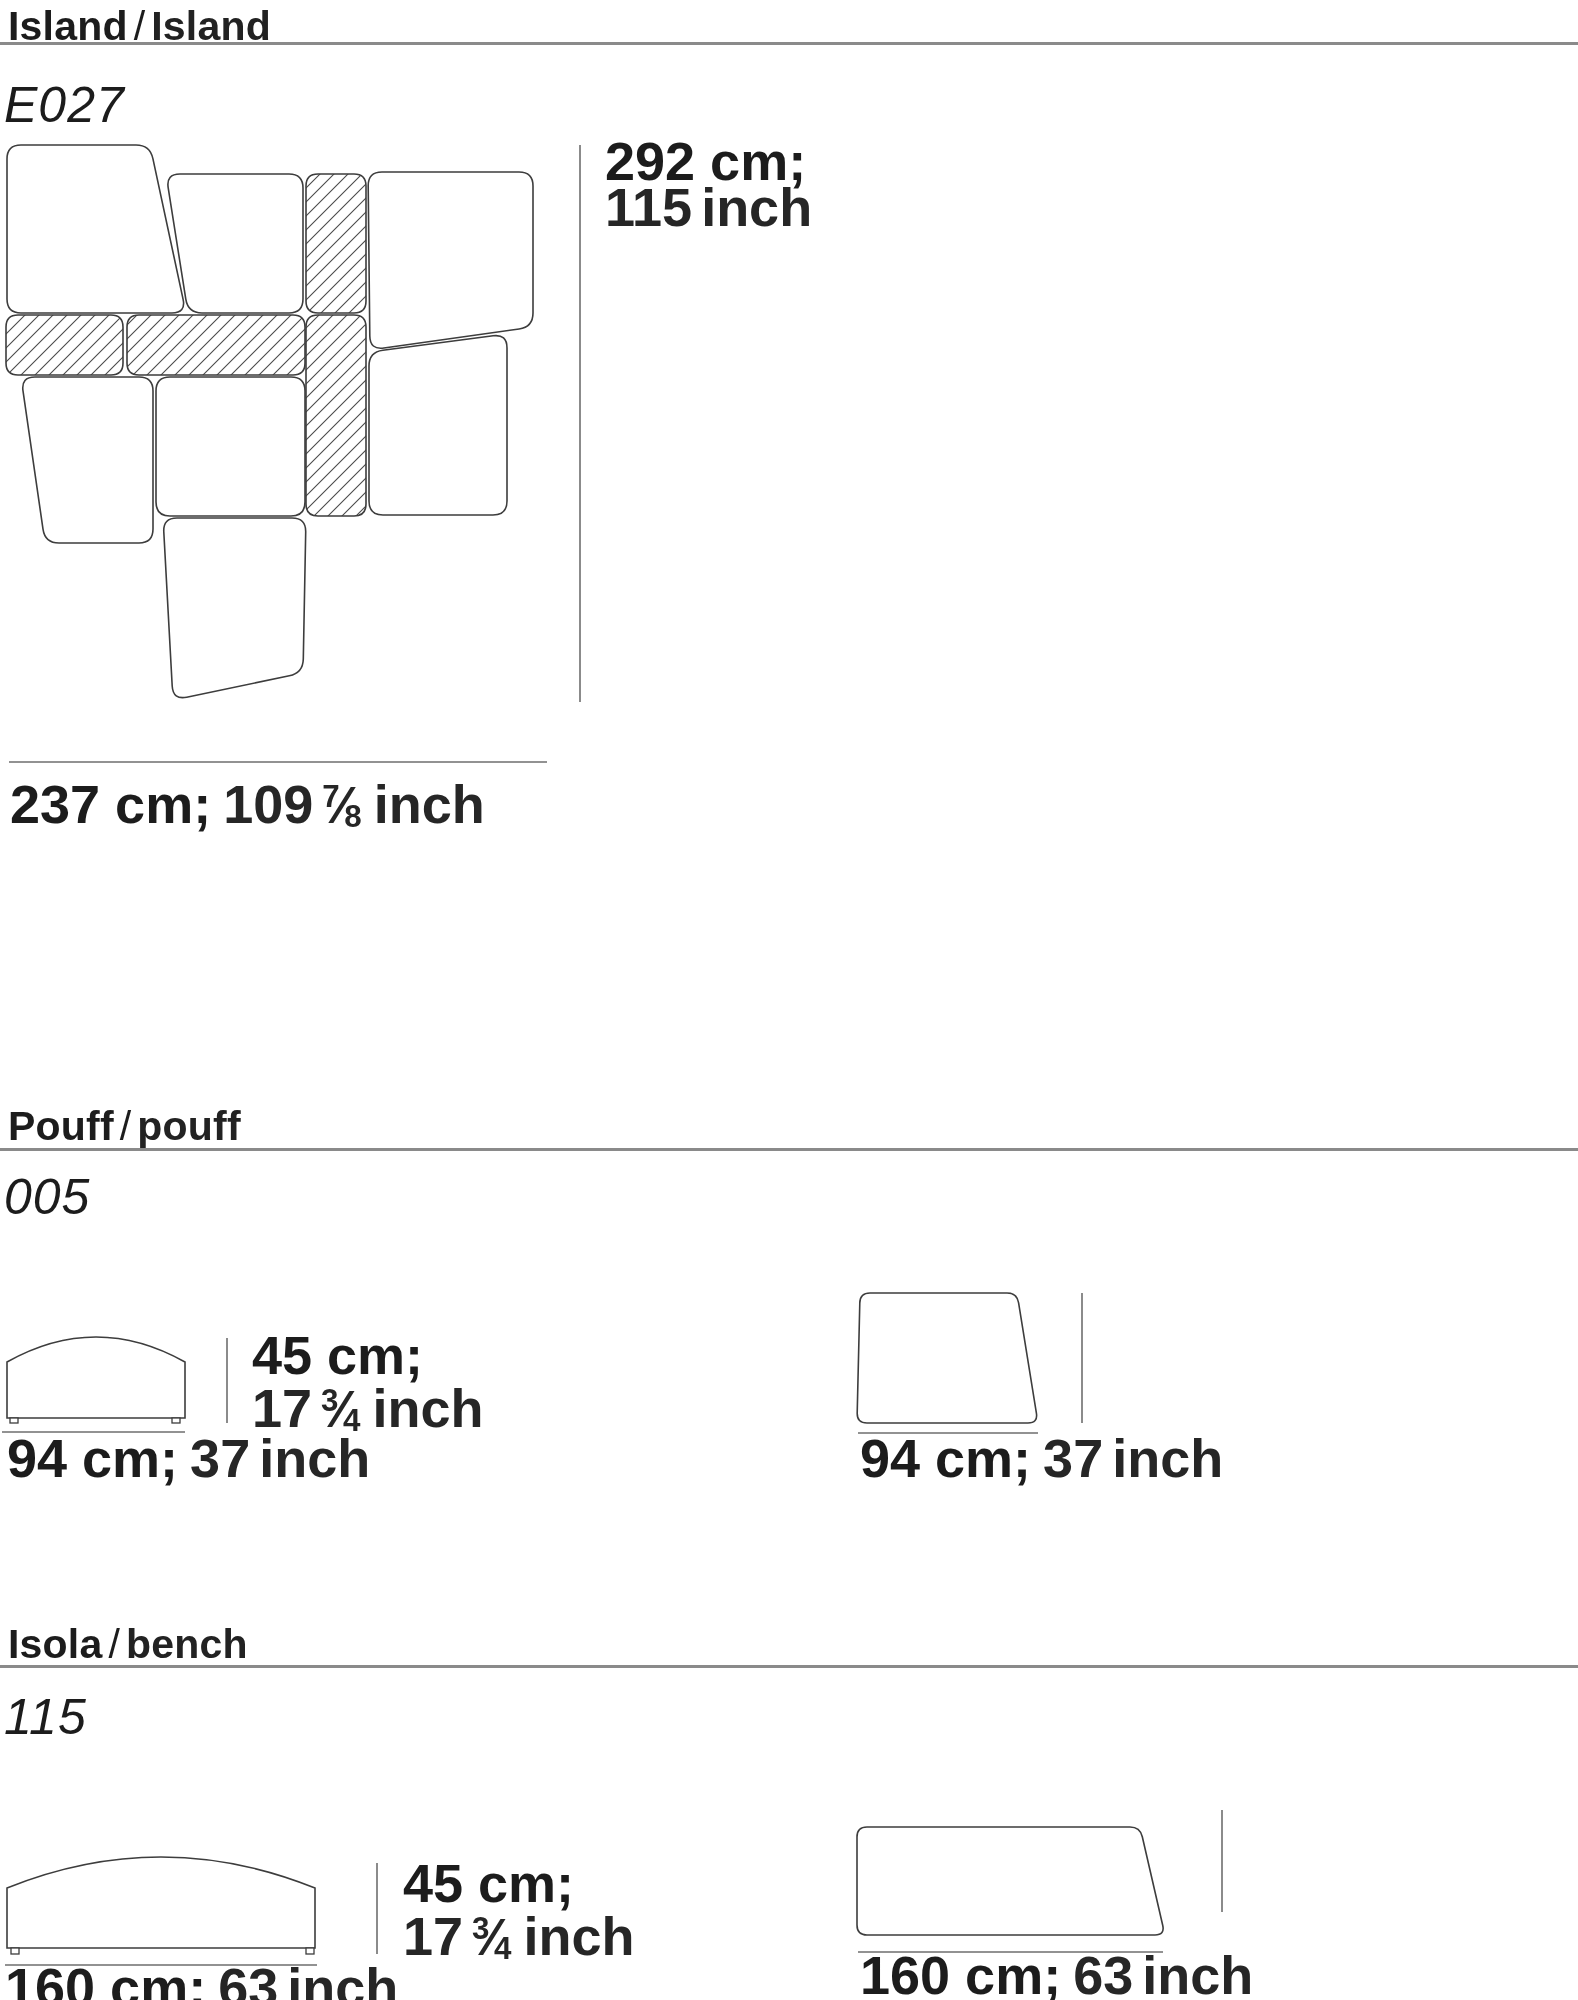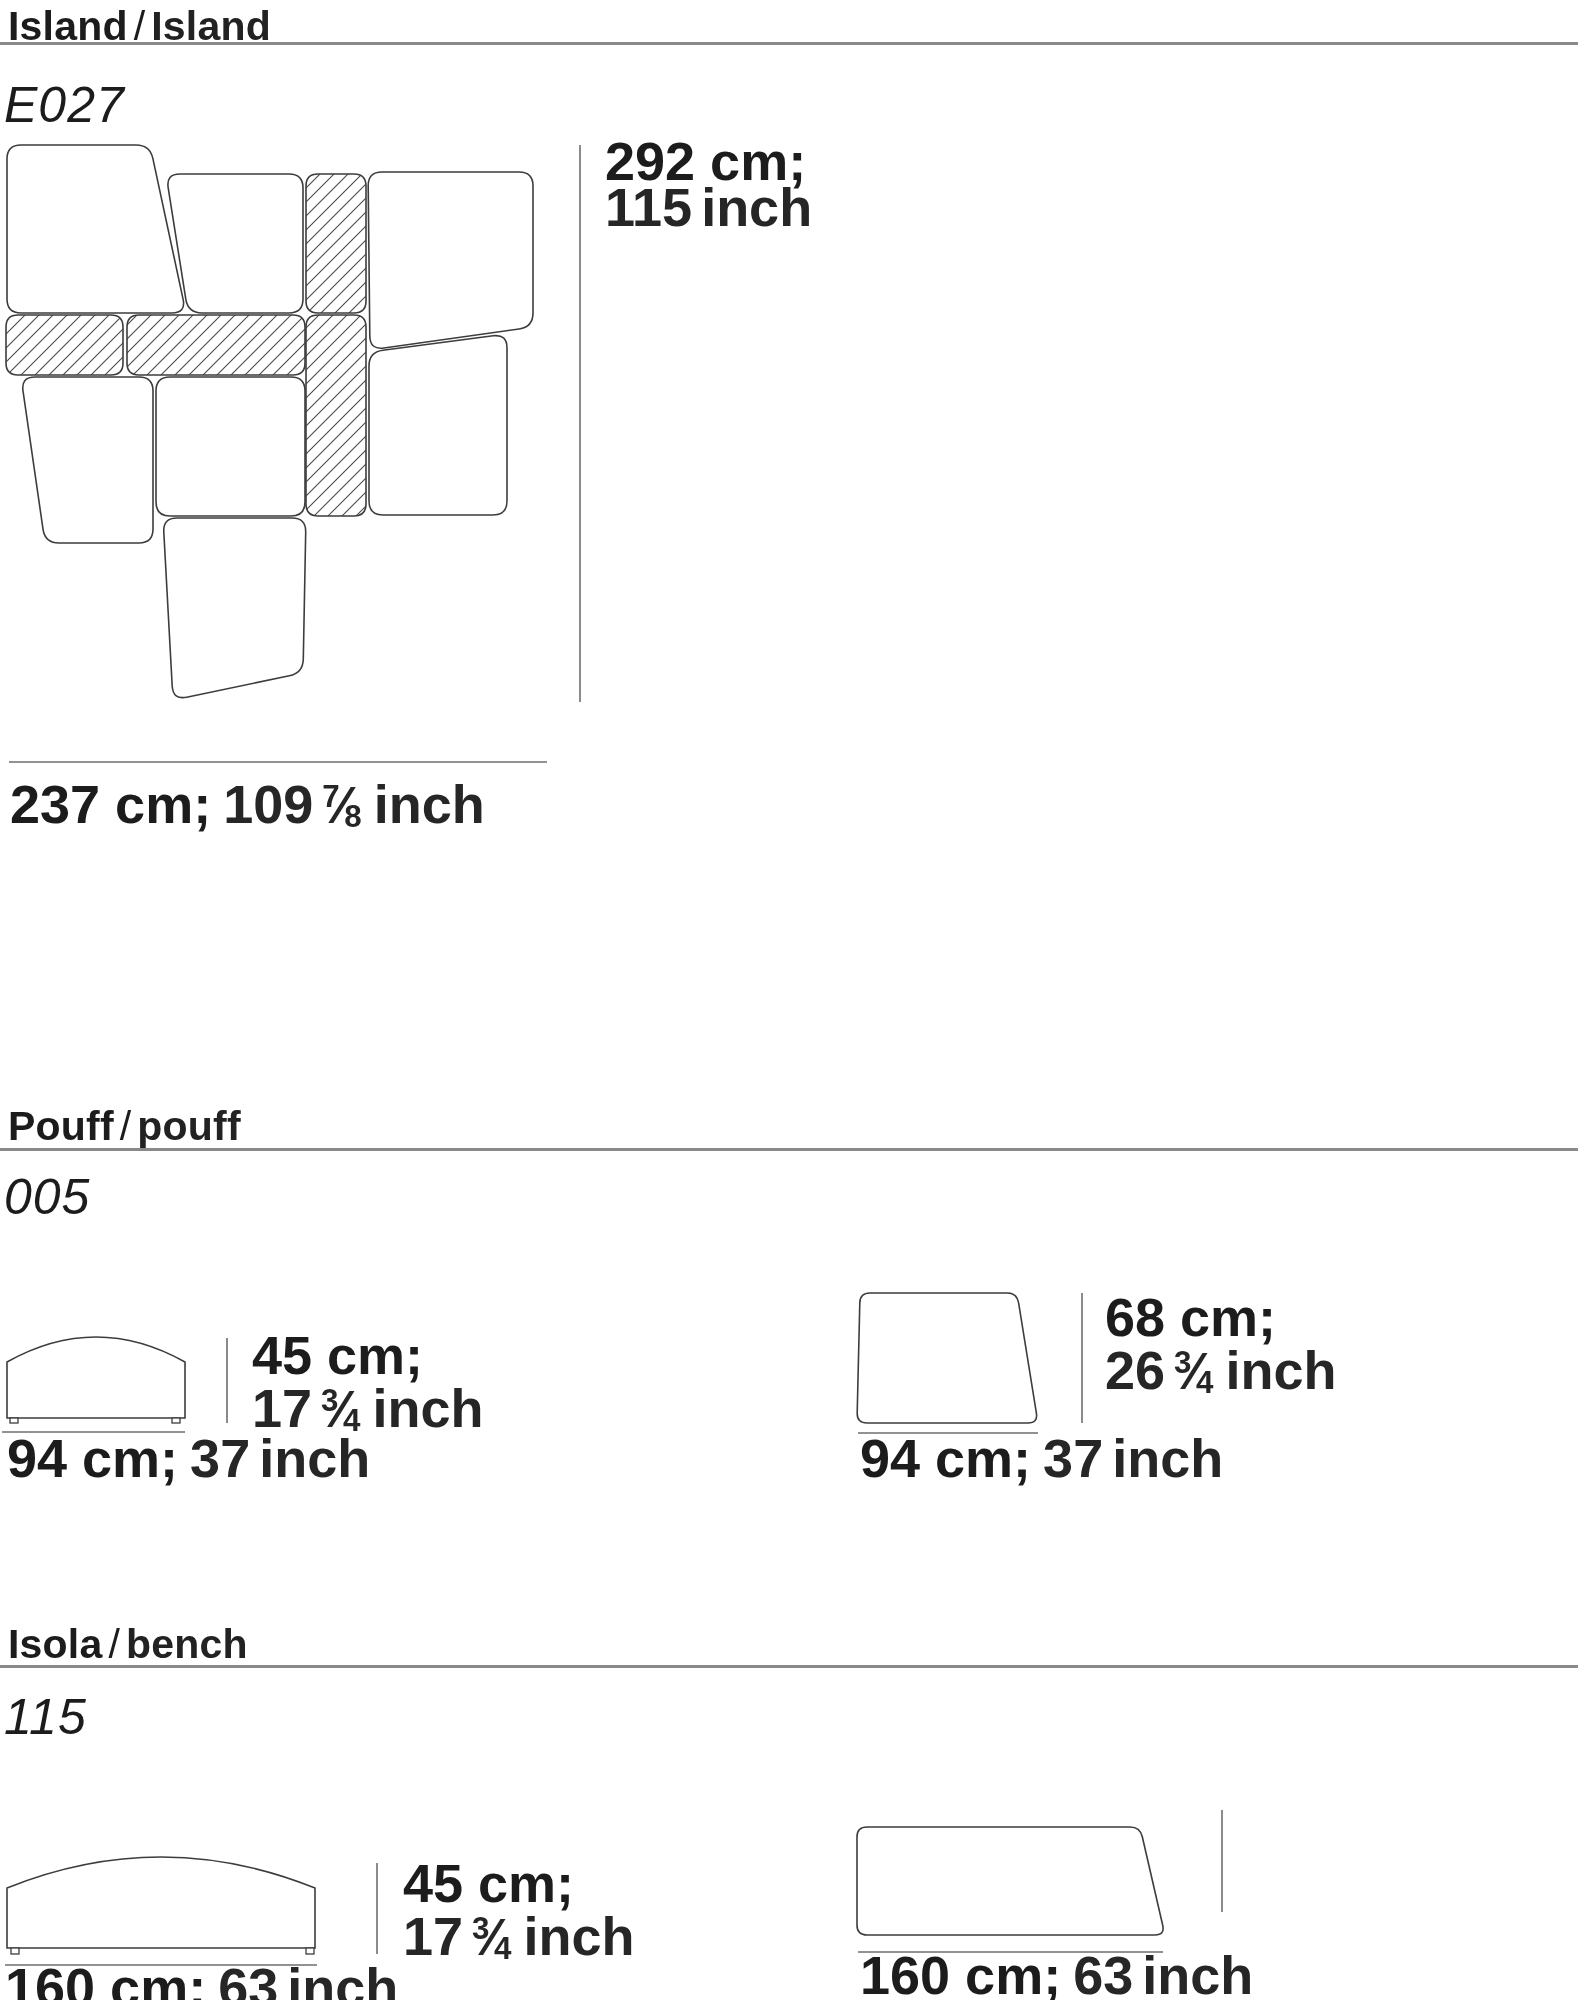--- a/index.html
+++ b/index.html
@@ -123,24 +123,20 @@
       <line x1="858" y1="153" x2="1038" y2="153" class="dimline"></line>
     </svg>
 
   <div class="abs dim-label" id="lbl-pouff-front-v">
     <div class="cm">45 cm;</div>
     <div class="in"><span>17</span><span class="frac"><sup>3</sup><span class="fs">⁄</span><sub>4</sub></span><span class="in-post">inch</span></div>
   </div>
   <div class="abs dim-label row" id="lbl-pouff-front-h">
     <span class="cm">94 cm;</span><span class="in"><span>37</span><span class="in-post">inch</span></span>
   </div>
-  <div class="abs dim-label" id="lbl-pouff-side-v">
-    <div class="cm">68 cm;</div>
-    <div class="in"><span>26</span><span class="frac"><sup>3</sup><span class="fs">⁄</span><sub>4</sub></span><span class="in-post">inch</span></div>
-  </div>
   <div class="abs dim-label row" id="lbl-pouff-side-h">
     <span class="cm">94 cm;</span><span class="in"><span>37</span><span class="in-post">inch</span></span>
   </div>
 
   <div class="abs sec-hdr" id="hdr-bench">
     <span class="w1">Isola</span><span class="sep">/</span><span class="w2">bench</span>
   </div>
   <div class="abs rule" id="rule-bench"></div>
   <div class="abs code" id="code-bench">115</div>
 

